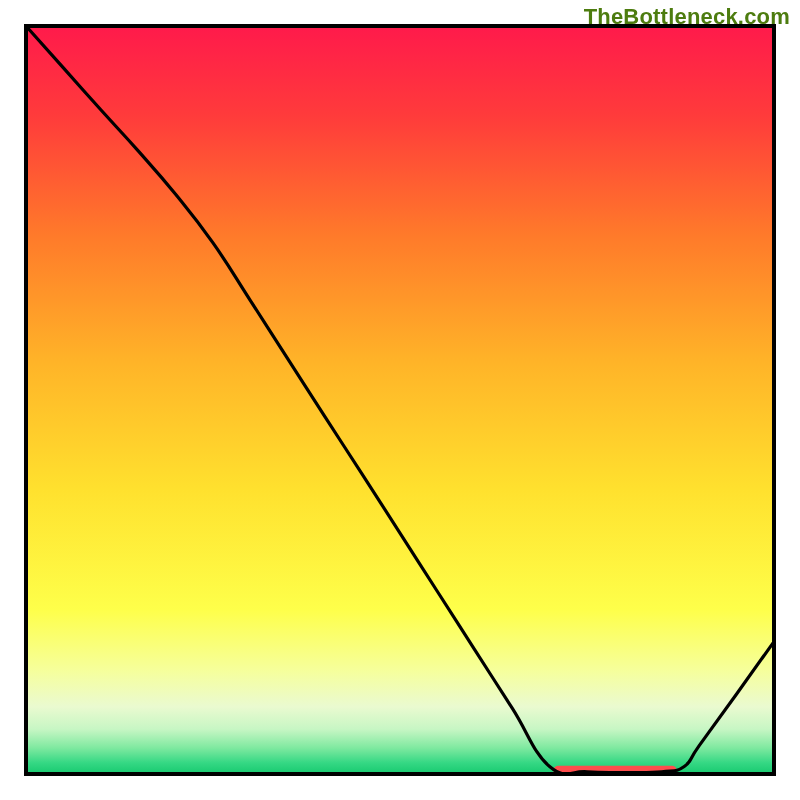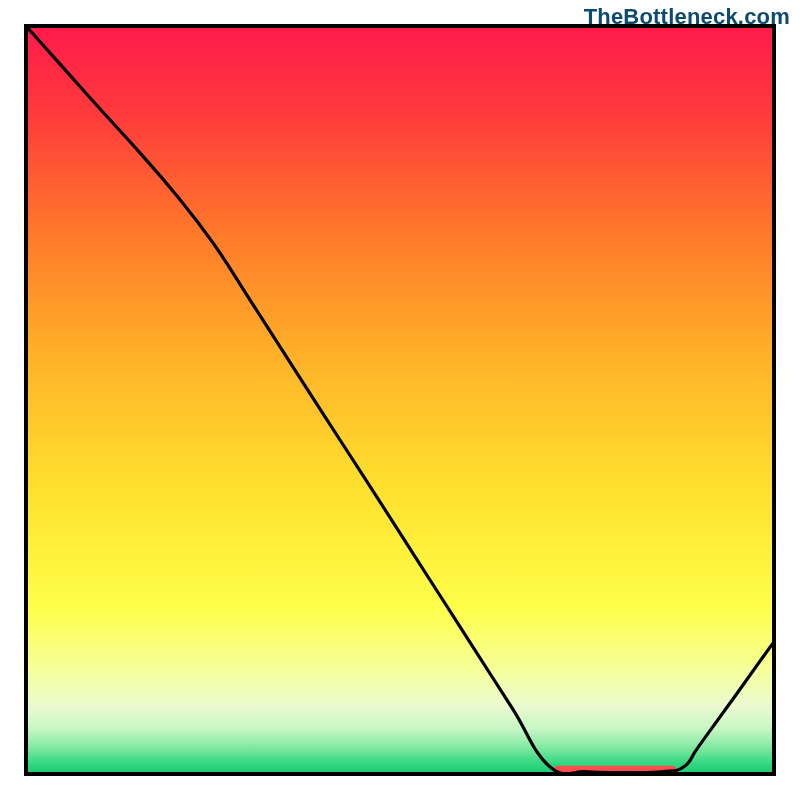--- a/index.html
+++ b/index.html
@@ -17,21 +17,21 @@
     width: 800px;
     height: 800px;
   }
   .watermark {
     position: absolute;
     top: 4px;
     right: 10px;
     font-family: Arial, Helvetica, sans-serif;
     font-size: 22px;
     font-weight: 600;
-    color: #0c4a6e;
+    color: #4d7c0f;
     letter-spacing: 0.2px;
   }
 </style>
 </head>
 <body>
 
 <div class="frame">
   <svg id="chart-svg" width="800" height="800" viewBox="0 0 800 800">
       <defs>
         <linearGradient id="bg-grad" x1="0" y1="0" x2="0" y2="1">

